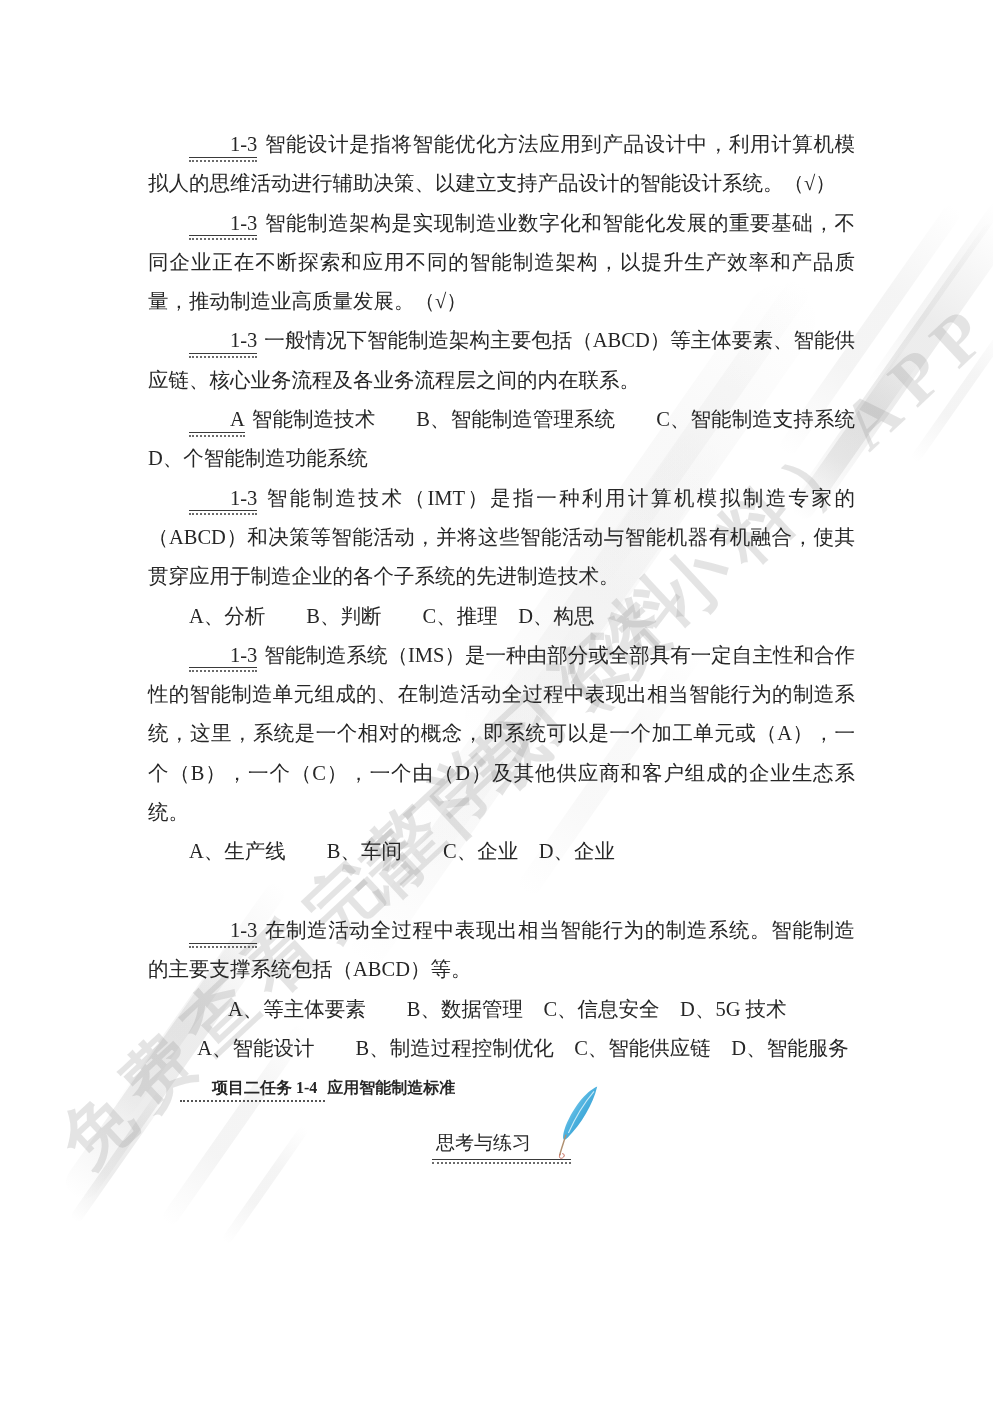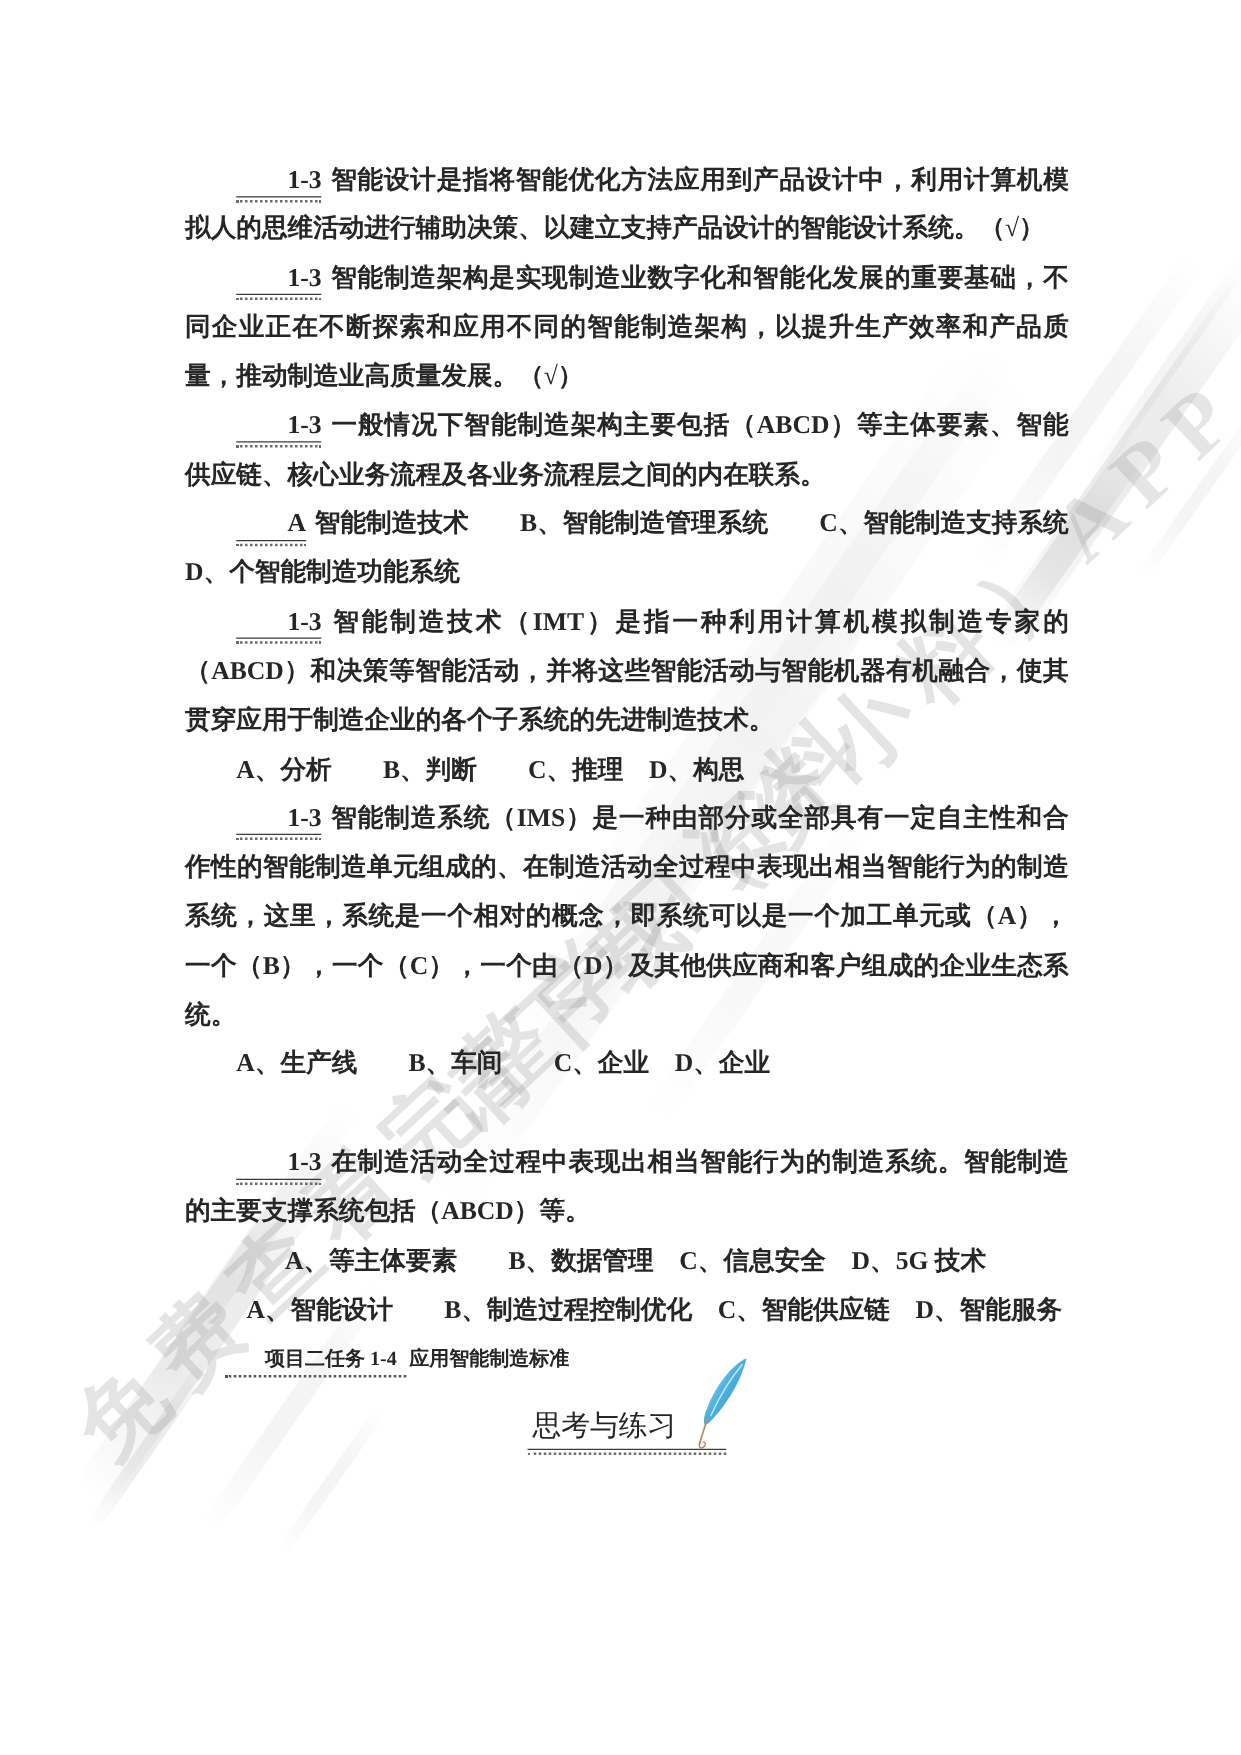--- a/index.html
+++ b/index.html
@@ -39,21 +39,21 @@
   .wm-a{left:40px;top:1120px;}
   .wm-b{left:330px;top:860px;}
   
   .content{
     position:absolute;
     left:148px;top:125px;
     width:707px;
     font-size:20.5px;
     line-height:39.3px;
   }
-  .content p{margin:0;text-align:justify;font-weight:bold;}
+  .content p{margin:0;text-align:justify;}
   .para,.sec,.opt-wrap{text-indent:2em;}
   .opt{text-indent:2em;white-space:nowrap;text-align:left;}
   .opt-a{text-indent:2.4em;}
   .opt-deep{text-indent:3.9em;}
   .spacer{height:39.3px;}
   .qnum{
     display:inline-block;
     position:relative;
     border-bottom:1px solid #3a3a3a;
     margin-right:7px;
@@ -87,21 +87,21 @@
   
   .exercise{
     position:relative;
     margin-top:14px;
     text-align:center;
     line-height:40px;
   }
   .ex-title{
     display:inline-block;
     position:relative;
-    font-size:23px;
+    font-size:19px;
     padding:0 40px 3px 4px;
     border-bottom:1px solid #3a3a3a;
     line-height:1.3;
   }
   .ex-title::after{
     content:"";
     position:absolute;left:0;right:0;bottom:-5px;
     border-top:2px dotted #6b6b6b;
   }
   .feather{

